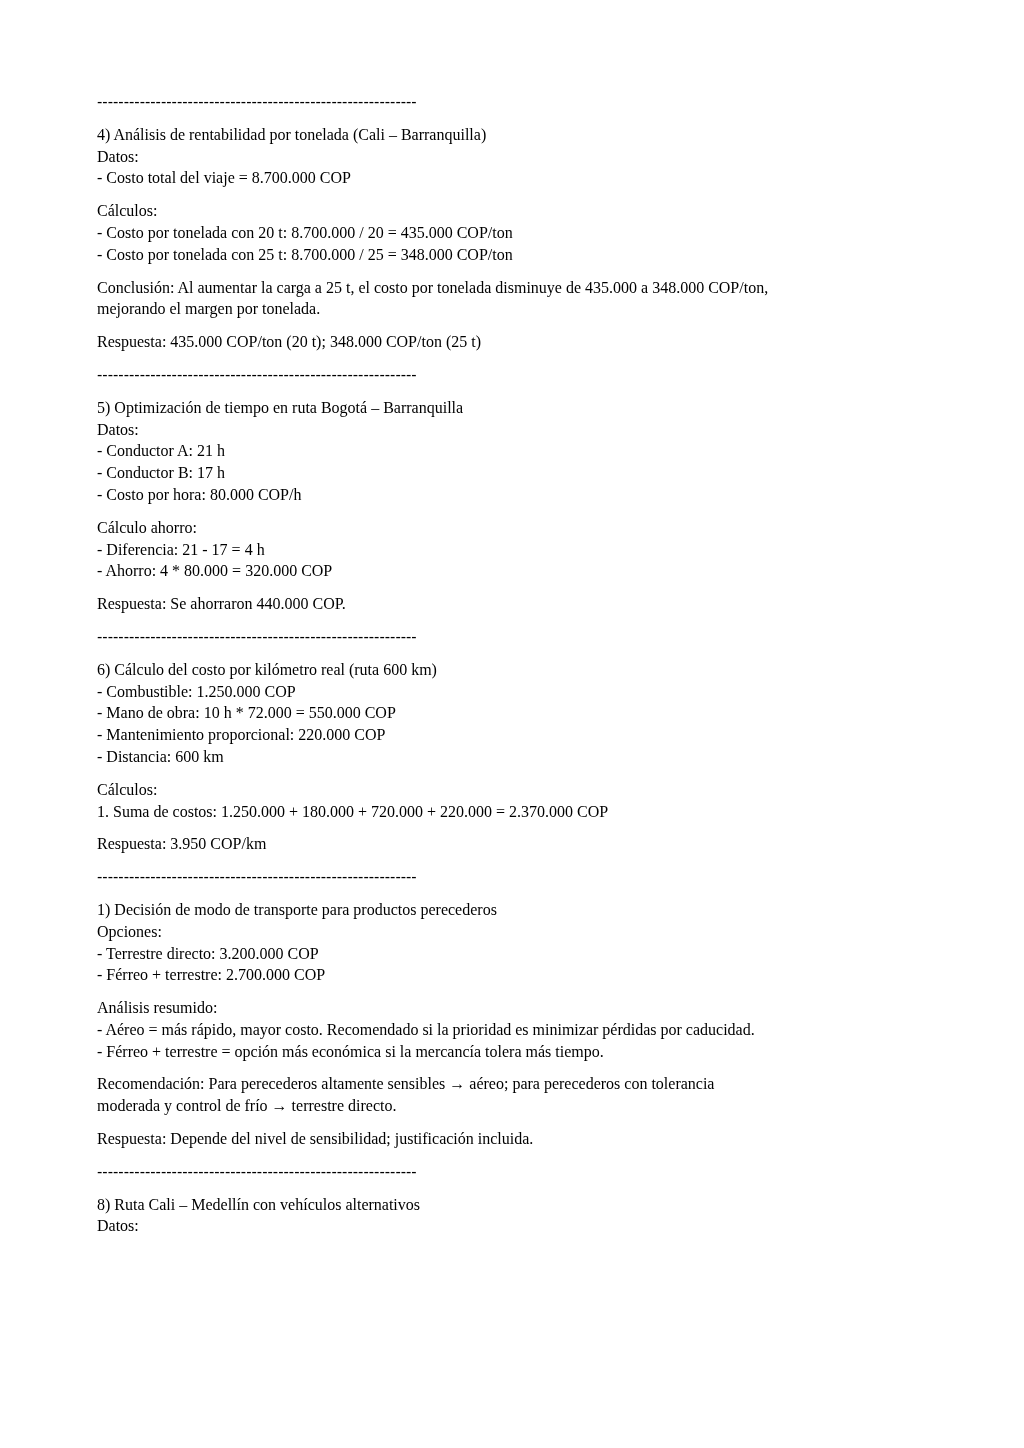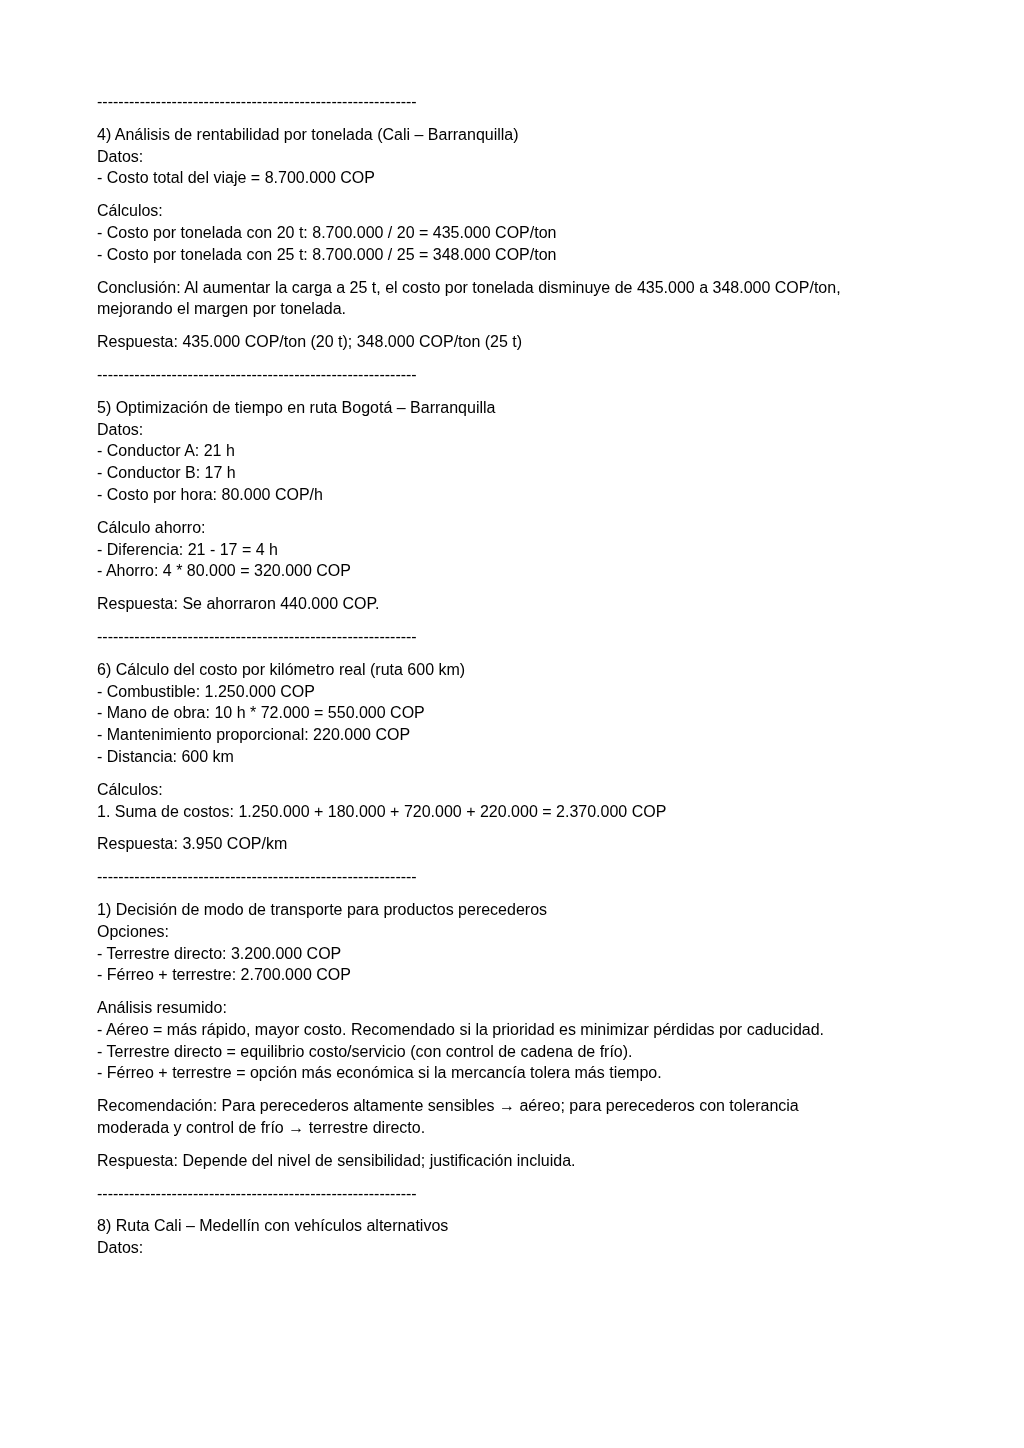--- a/index.html
+++ b/index.html
@@ -26,20 +26,21 @@
   .paragraph {
     margin: 0 0 11px 0;
   }
   .separator {
     margin: 0 0 11px 0;
     white-space: nowrap;
     overflow: hidden;
   }
   .text-line {
     white-space: pre-wrap;
+    font-family: Liberation Serif, serif;
   }
 </style>
 </head>
 <body>
 
 <div class="page">
   <div class="doc" id="doc">
       <div class="separator">------------------------------------------------------------</div>
       <div class="paragraph">
         <div class="text-line">4) Análisis de rentabilidad por tonelada (Cali – Barranquilla)</div>
@@ -92,21 +93,20 @@
       <div class="separator">------------------------------------------------------------</div>
       <div class="paragraph">
         <div class="text-line">1) Decisión de modo de transporte para productos perecederos</div>
         <div class="text-line">Opciones:</div>
         <div class="text-line">- Terrestre directo: 3.200.000 COP</div>
         <div class="text-line">- Férreo + terrestre: 2.700.000 COP</div>
       </div>
       <div class="paragraph">
         <div class="text-line">Análisis resumido:</div>
         <div class="text-line">- Aéreo = más rápido, mayor costo. Recomendado si la prioridad es minimizar pérdidas por caducidad.</div>
-        <div class="text-line">- Terrestre directo = equilibrio costo/servicio (con control de cadena de frío).</div>
         <div class="text-line">- Férreo + terrestre = opción más económica si la mercancía tolera más tiempo.</div>
       </div>
       <div class="paragraph">
         <div class="text-line">Recomendación: Para perecederos altamente sensibles → aéreo; para perecederos con tolerancia</div>
         <div class="text-line">moderada y control de frío → terrestre directo.</div>
       </div>
       <div class="paragraph">
         <div class="text-line">Respuesta: Depende del nivel de sensibilidad; justificación incluida.</div>
       </div>
       <div class="separator">------------------------------------------------------------</div>

